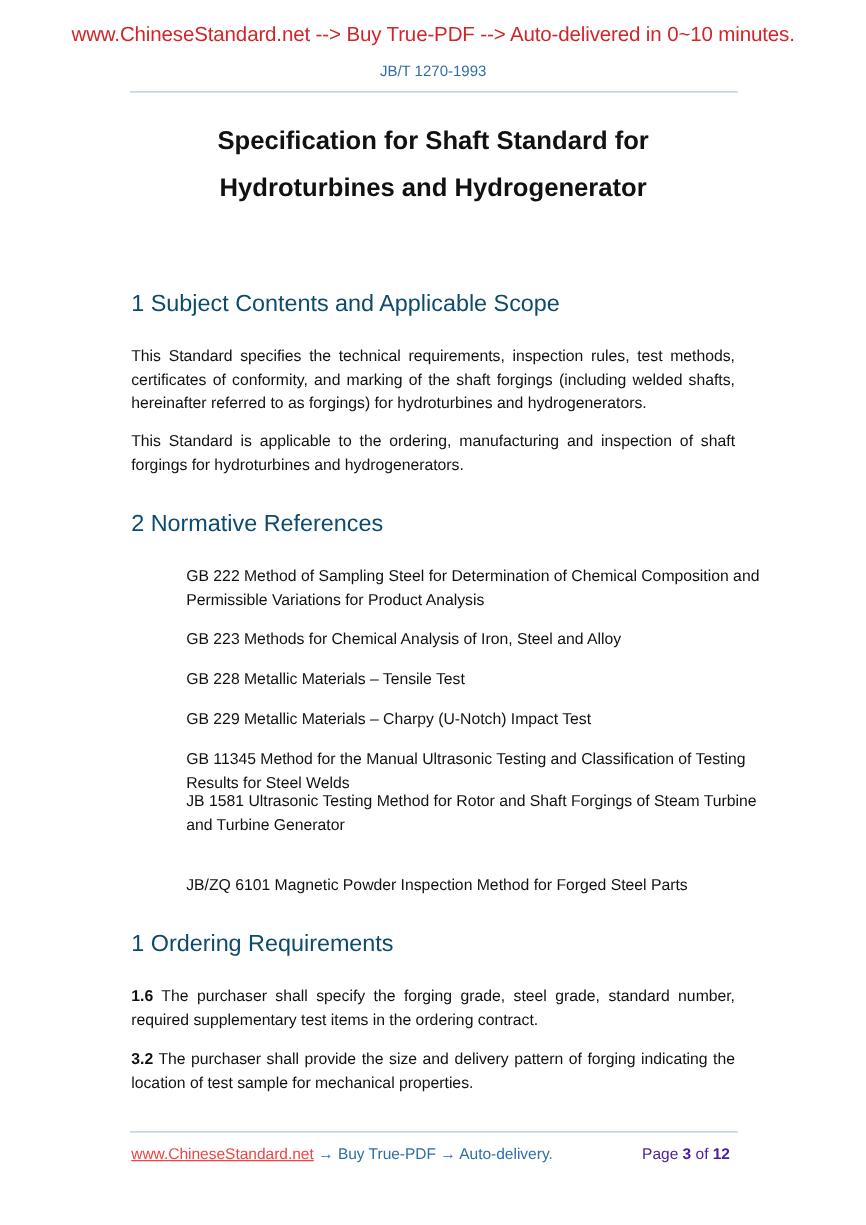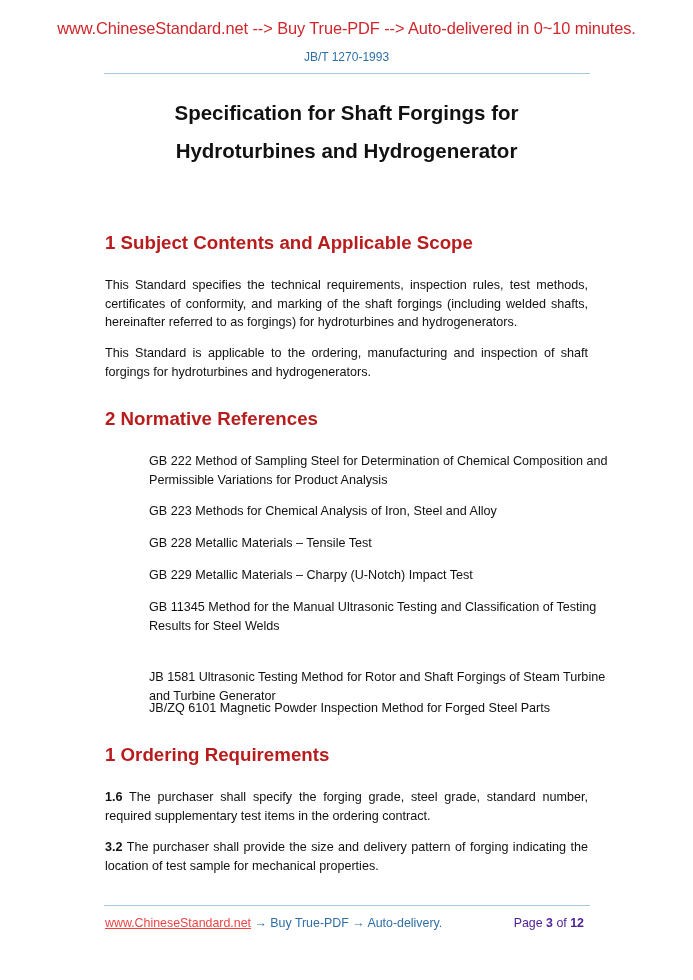--- a/index.html
+++ b/index.html
@@ -3,51 +3,51 @@
 <meta charset="utf-8">
 <style>
   html, body { margin: 0; padding: 0; background: #ffffff; }
   body { width: 693px; height: 980px; position: relative; font-family: "Liberation Sans", sans-serif; color: #111; overflow: hidden; }
   .banner { position: absolute; top: 19px; left: 0; width: 693px; text-align: center; color: #d0262b; font-size: 16.4px; letter-spacing: -0.1px; }
   .std-no { position: absolute; top: 50px; left: 0; width: 693px; text-align: center; color: #2f6fa8; font-size: 12px; }
   .hdr-rule { position: absolute; top: 73px; left: 104px; width: 486px; height: 0; border-top: 1px solid #a9c8e3; }
   .title { position: absolute; left: 0; width: 693px; text-align: center; font-weight: bold; font-size: 20.5px; color: #111; }
   .t1 { top: 101px; }
   .t2 { top: 139px; }
-  .h { position: absolute; left: 105px; font-weight: bold; font-size: 18.7px; color: #b91c1c; }
+  .h { position: absolute; left: 105px; font-weight: normal; font-size: 18.7px; color: #0c4a6e; }
   .p { position: absolute; left: 105px; width: 483px; font-size: 12.6px; line-height: 18.5px; text-align: justify; color: #111; }
   .ref { position: absolute; left: 129px; width: 460px; font-size: 12.6px; line-height: 18.5px; color: #111; margin-left: 20px; }
   .p b { font-weight: bold; }
   .ftr-rule { position: absolute; top: 905px; left: 104px; width: 486px; height: 0; border-top: 1px solid #a9c8e3; }
   .ftr-left { position: absolute; top: 916px; left: 105px; font-size: 12.4px; color: #2f6fa8; }
   .ftr-left a { color: #ef4444; text-decoration: underline; }
   .ftr-right { position: absolute; top: 916px; right: 109px; font-size: 12.4px; color: #4c1d95; }
   .ftr-right b { font-weight: bold; }
 </style>
 </head>
 <body>
 
 <div class="banner">www.ChineseStandard.net --&gt; Buy True-PDF --&gt; Auto-delivered in 0~10 minutes.</div>
 <div class="std-no">JB/T 1270-1993</div>
 <div class="hdr-rule"></div>
 
-<div class="title t1">Specification for Shaft Forgings for</div>
+<div class="title t1">Specification for Shaft Standard for</div>
 <div class="title t2">Hydroturbines and Hydrogenerator</div>
 
 <div class="h" style="top:232px">1 Subject Contents and Applicable Scope</div>
 <div class="p" style="top:276px">This Standard specifies the technical requirements, inspection rules, test methods, certificates of conformity, and marking of the shaft forgings (including welded shafts, hereinafter referred to as forgings) for hydroturbines and hydrogenerators.</div>
 <div class="p" style="top:344px">This Standard is applicable to the ordering, manufacturing and inspection of shaft forgings for hydroturbines and hydrogenerators.</div>
 
 <div class="h" style="top:408px">2 Normative References</div>
 <div class="ref" style="top:452px">GB 222 Method of Sampling Steel for Determination of Chemical Composition and Permissible Variations for Product Analysis</div>
 <div class="ref" style="top:502px">GB 223 Methods for Chemical Analysis of Iron, Steel and Alloy</div>
 <div class="ref" style="top:534px">GB 228 Metallic Materials – Tensile Test</div>
 <div class="ref" style="top:566px">GB 229 Metallic Materials – Charpy (U-Notch) Impact Test</div>
 <div class="ref" style="top:598px">GB 11345 Method for the Manual Ultrasonic Testing and Classification of Testing Results for Steel Welds</div>
-<div class="ref" style="top:668px">JB 1581 Ultrasonic Testing Method for Rotor and Shaft Forgings of Steam Turbine and Turbine Generator</div>
+<div class="ref" style="top:632px">JB 1581 Ultrasonic Testing Method for Rotor and Shaft Forgings of Steam Turbine and Turbine Generator</div>
 <div class="ref" style="top:699px">JB/ZQ 6101 Magnetic Powder Inspection Method for Forged Steel Parts</div>
 
 <div class="h" style="top:744px">1 Ordering Requirements</div>
 <div class="p" style="top:788px">
   <b>1.6</b><span> The purchaser shall specify the forging grade, steel grade, standard number, required supplementary test items in the ordering contract.</span>
 </div>
 <div class="p" style="top:838px">
   <b>3.2</b><span> The purchaser shall provide the size and delivery pattern of forging indicating the location of test sample for mechanical properties.</span>
 </div>
 

